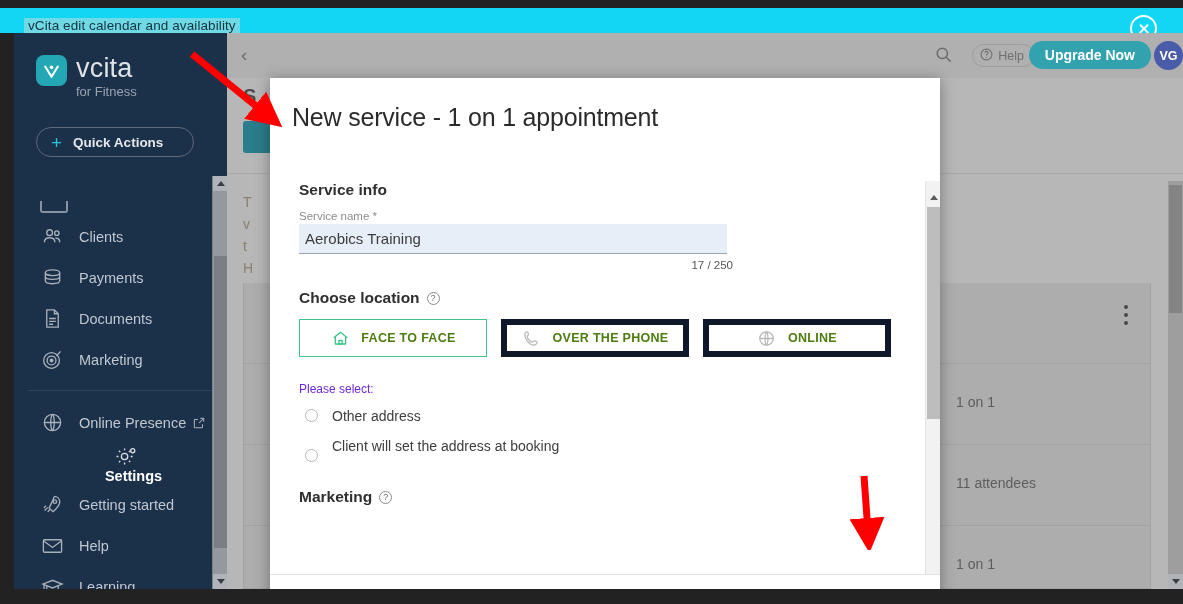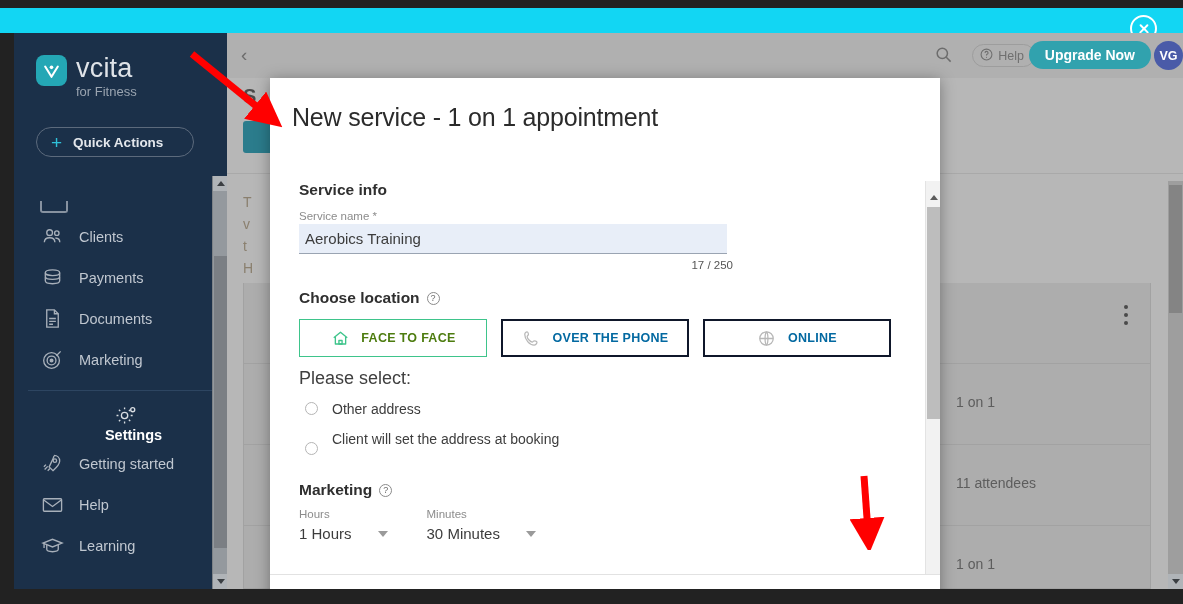--- a/index.html
+++ b/index.html
@@ -181,28 +181,28 @@
   .text-input{
     width:428px; height:30px; background:#e8eef8; border:none;
     border-bottom:1px solid #9aa4b2; margin-top:2px;
     font-family:"Liberation Sans", sans-serif; font-size:15px; color:#3c3c3c;
     padding:0 6px;
   }
   .counter{ width:434px; text-align:right; font-size:11.5px; color:#555; margin-top:5px; }
 
   .loc-row{ display:flex; gap:14px; margin-top:12px; }
   .loc-btn{
-    width:188px; height:38px; border:2px solid #0f172a; background:#fff;
+    width:188px; height:38px; border:6px solid #0f172a; background:#fff;
     display:flex; align-items:center; justify-content:center; gap:11px;
-    font-size:12.5px; font-weight:bold; color:#0369a1; letter-spacing:.3px;
+    font-size:12.5px; font-weight:bold; color:#4d7c0f; letter-spacing:.3px;
   }
   .loc-btn.sel{ border:1.6px solid #3ec48b; color:#4d7c0f; }
   .loc-ico{ width:20px; height:20px; display:flex; align-items:center; justify-content:center; }
 
-  .please{ font-size:18px; color:#404040; margin-top:11px; }
+  .please{ font-size:12px; color:#6d28d9; margin-top:25px; }
   .radio-row{ display:flex; align-items:flex-start; margin-top:11px; }
   .radio{
     width:13px; height:13px; border:1.5px solid #b5b5b5; border-radius:50%;
     margin:2px 14px 0 6px; flex:none; position:relative; background:#fff;
   }
   .radio.on{ border-color:#15a06a; }
   .radio.on:after{
     content:""; position:absolute; left:50%; top:50%; width:7px; height:7px;
     background:#15a06a; border-radius:50%; transform:translate(-50%,-50%);
   }
@@ -241,20 +241,21 @@
   .arrow{ position:absolute; pointer-events:none; }
   #arrow1{ left:186px; top:48px; }
   #arrow2{ left:840px; top:470px; }
 </style>
 </head>
 <body>
 
 <div id="root">
 
   <div class="topbar">
+    <div class="topbar-label">vCita edit calendar and availability</div>
     <div class="close-ring"></div>
   </div>
 
   <div class="app">
 
     <div class="sidebar">
       <div class="brand">
         <div class="brand-mark">
           <svg width="19" height="19" viewBox="0 0 24 24">
             <path d="M4 7 L12 20 L20 7" fill="none" stroke="#fff" stroke-width="2.6" stroke-linecap="round" stroke-linejoin="round"></path>
@@ -317,20 +318,36 @@
                 <circle cx="11" cy="13" r="4.6"></circle>
                 <circle cx="11" cy="13" r="1.4" fill="#a8b0ba"></circle>
               <path d="M16 8l4.5-4.5"></path>
             </svg>
           </span>
           <span>Marketing</span>
         </div>
 
         <div class="nav-sep"></div>
 
+        <div class="nav-item">
+          <span class="nav-ico">
+            <svg width="23" height="23" viewBox="0 0 24 24" fill="none" stroke="#a8b0ba" stroke-width="1.4">
+              <circle cx="12" cy="12" r="8.5"></circle>
+              <path d="M3.5 12h17M12 3.5c2.4 2.6 2.4 14.4 0 17M12 3.5c-2.4 2.6-2.4 14.4 0 17"></path>
+            </svg>
+          </span>
+          <span>Online Presence</span>
+          <span class="ext-ico">
+            <svg width="14" height="14" viewBox="0 0 24 24" fill="none" stroke="#a8b0ba" stroke-width="1.8">
+              <path d="M14 4h6v6"></path>
+                <path d="M20 4l-8 8"></path>
+                <path d="M18 14v5a1 1 0 0 1-1 1H5a1 1 0 0 1-1-1V7a1 1 0 0 1 1-1h5"></path>
+            </svg>
+          </span>
+        </div>
 
         <div class="nav-item active">
           <span class="nav-ico">
             <svg width="23" height="23" viewBox="0 0 24 24" fill="none" stroke="#d9dde2" stroke-width="1.4">
               <circle cx="10" cy="13" r="3.3"></circle>
               <path d="M10 6.6v-2M10 21.4v-2M16.4 13h2M1.6 13h2M14.5 8.5l1.4-1.4M4.1 19l1.4-1.4M14.5 17.5l1.4 1.4M4.1 7.1l1.4 1.4"></path>
               <circle cx="18.5" cy="7" r="2.1"></circle>
             </svg>
           </span>
           <span>Settings</span>
@@ -498,36 +515,20 @@
           <div class="radio-row">
             <span class="radio" style="margin-top:12px;"></span>
             <span class="radio-label">Client will set the address at booking</span>
           </div>
 
           <div class="sect-title dur-title">
             <span>Marketing</span>
             <span class="qmark">?</span>
           </div>
 
-          <div class="dur-row">
-            <div class="dur-col">
-              <div class="dl">Hours</div>
-              <div class="dur-select">
-                <span>1 Hours</span>
-                <span class="caret"></span>
-              </div>
-            </div>
-            <div class="dur-col">
-              <div class="dl">Minutes</div>
-              <div class="dur-select">
-                <span>30 Minutes</span>
-                <span class="caret"></span>
-              </div>
-            </div>
-          </div>
 
         </div>
       </div>
 
       <div class="m-scroll">
         <div class="m-arrow up">
             <div class="m-tri up"></div>
           </div>
         <div class="m-thumb"></div>
 

